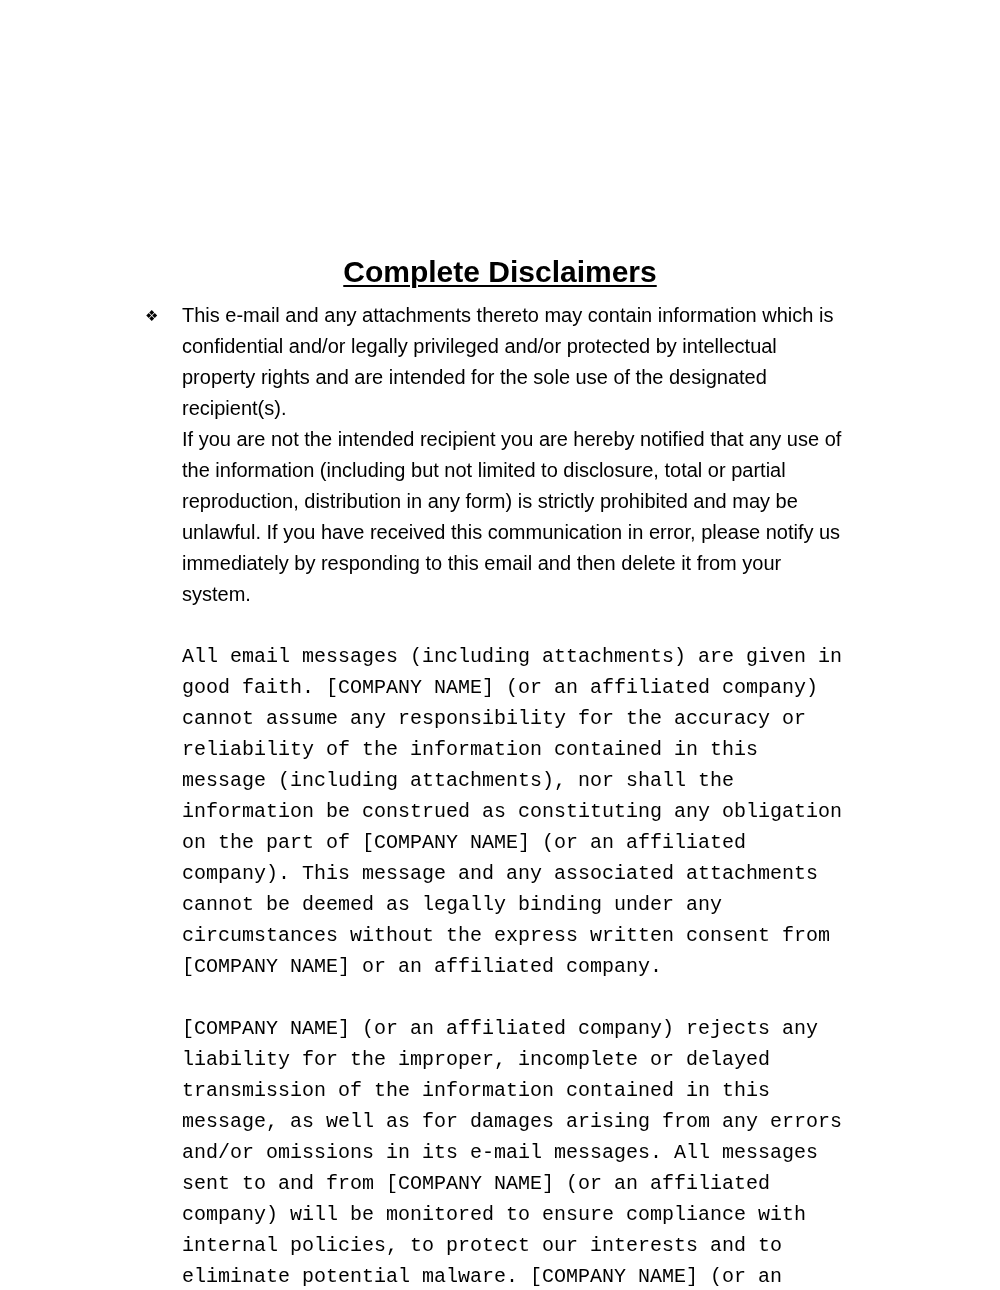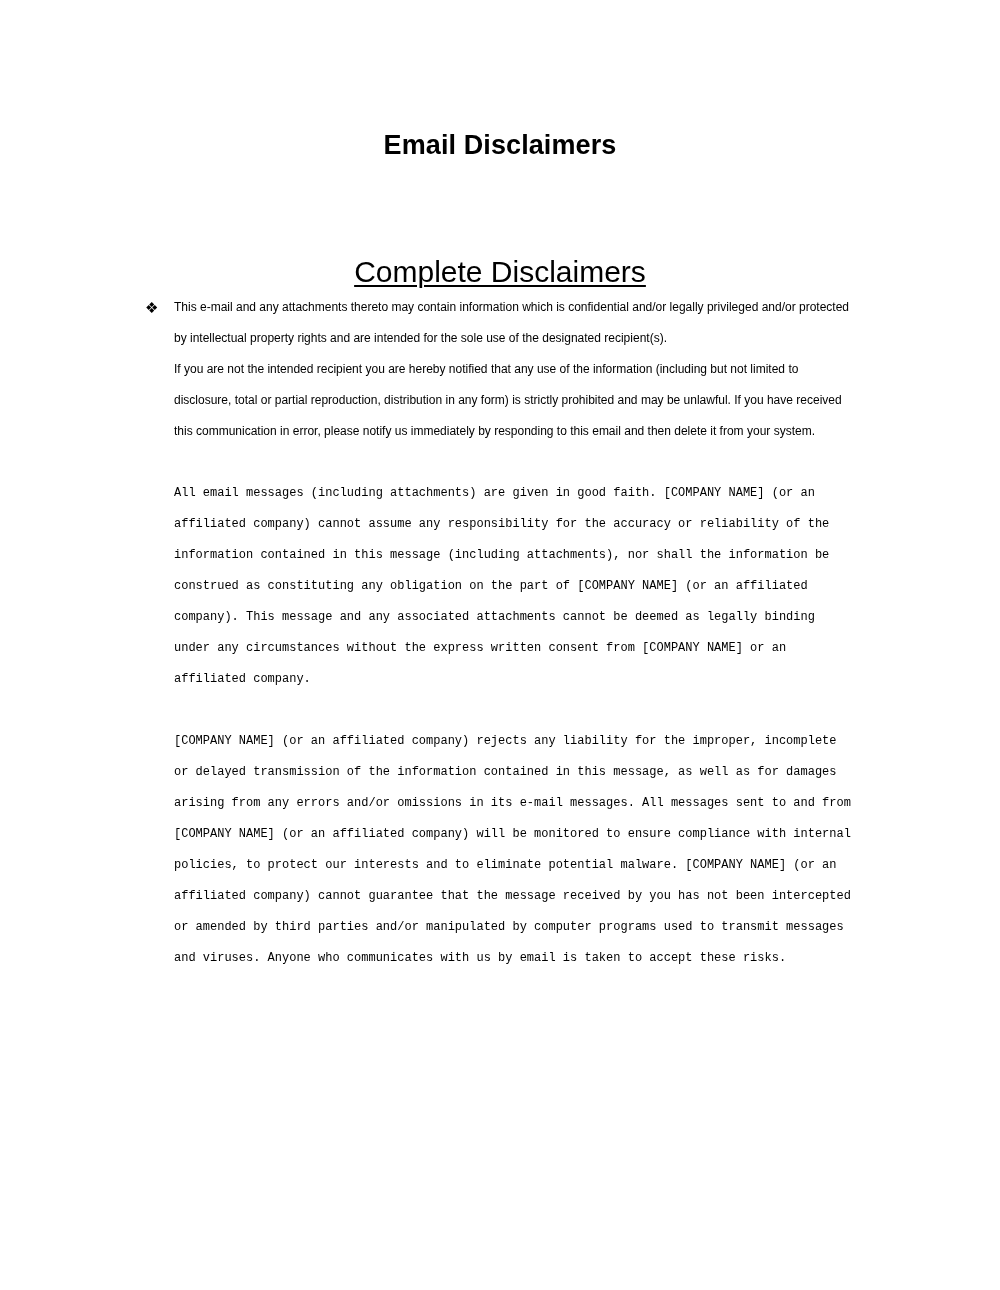--- a/index.html
+++ b/index.html
@@ -31,21 +31,21 @@
     line-height: 34px;
   }
 
   .section-heading {
     position: absolute;
     top: 228px;
     left: 0;
     width: 1000px;
     text-align: center;
     font-size: 30px;
-    font-weight: normal;
+    font-weight: bold;
     line-height: 38px;
   }
   .section-heading .ul {
     text-decoration: underline;
     text-underline-offset: 3px;
     text-decoration-thickness: 1.5px;
   }
 
   
   .body-block {
@@ -62,37 +62,36 @@
   .bullet-glyph {
     position: absolute;
     left: 0;
     top: 1px;
     font-size: 15px;
     line-height: 31px;
     font-family: "DejaVu Sans", sans-serif;
   }
 
   p.para {
-    margin: 0;
-    font-size: 12px;
+    margin: 8px;
+    font-size: 20px;
     line-height: 31px;
     text-align: left;
     white-space: pre-line;
   }
   p.para + p.para {
     margin-top: 31px;
     font-family: Liberation Mono, monospace;
   }
 </style>
 </head>
 <body>
 
 <div class="page">
 
-  <h1 class="doc-title">Email Disclaimers</h1>
 
   <h2 class="section-heading">
     <span class="ul">Complete Disclaimers</span>
   </h2>
 
   <div class="body-block">
     <div class="bullet-row">
       <span class="bullet-glyph">❖</span>
 
       <p class="para">This e-mail and any attachments thereto may contain information which is confidential and/or legally privileged and/or protected by intellectual property rights and are intended for the sole use of the designated recipient(s).

